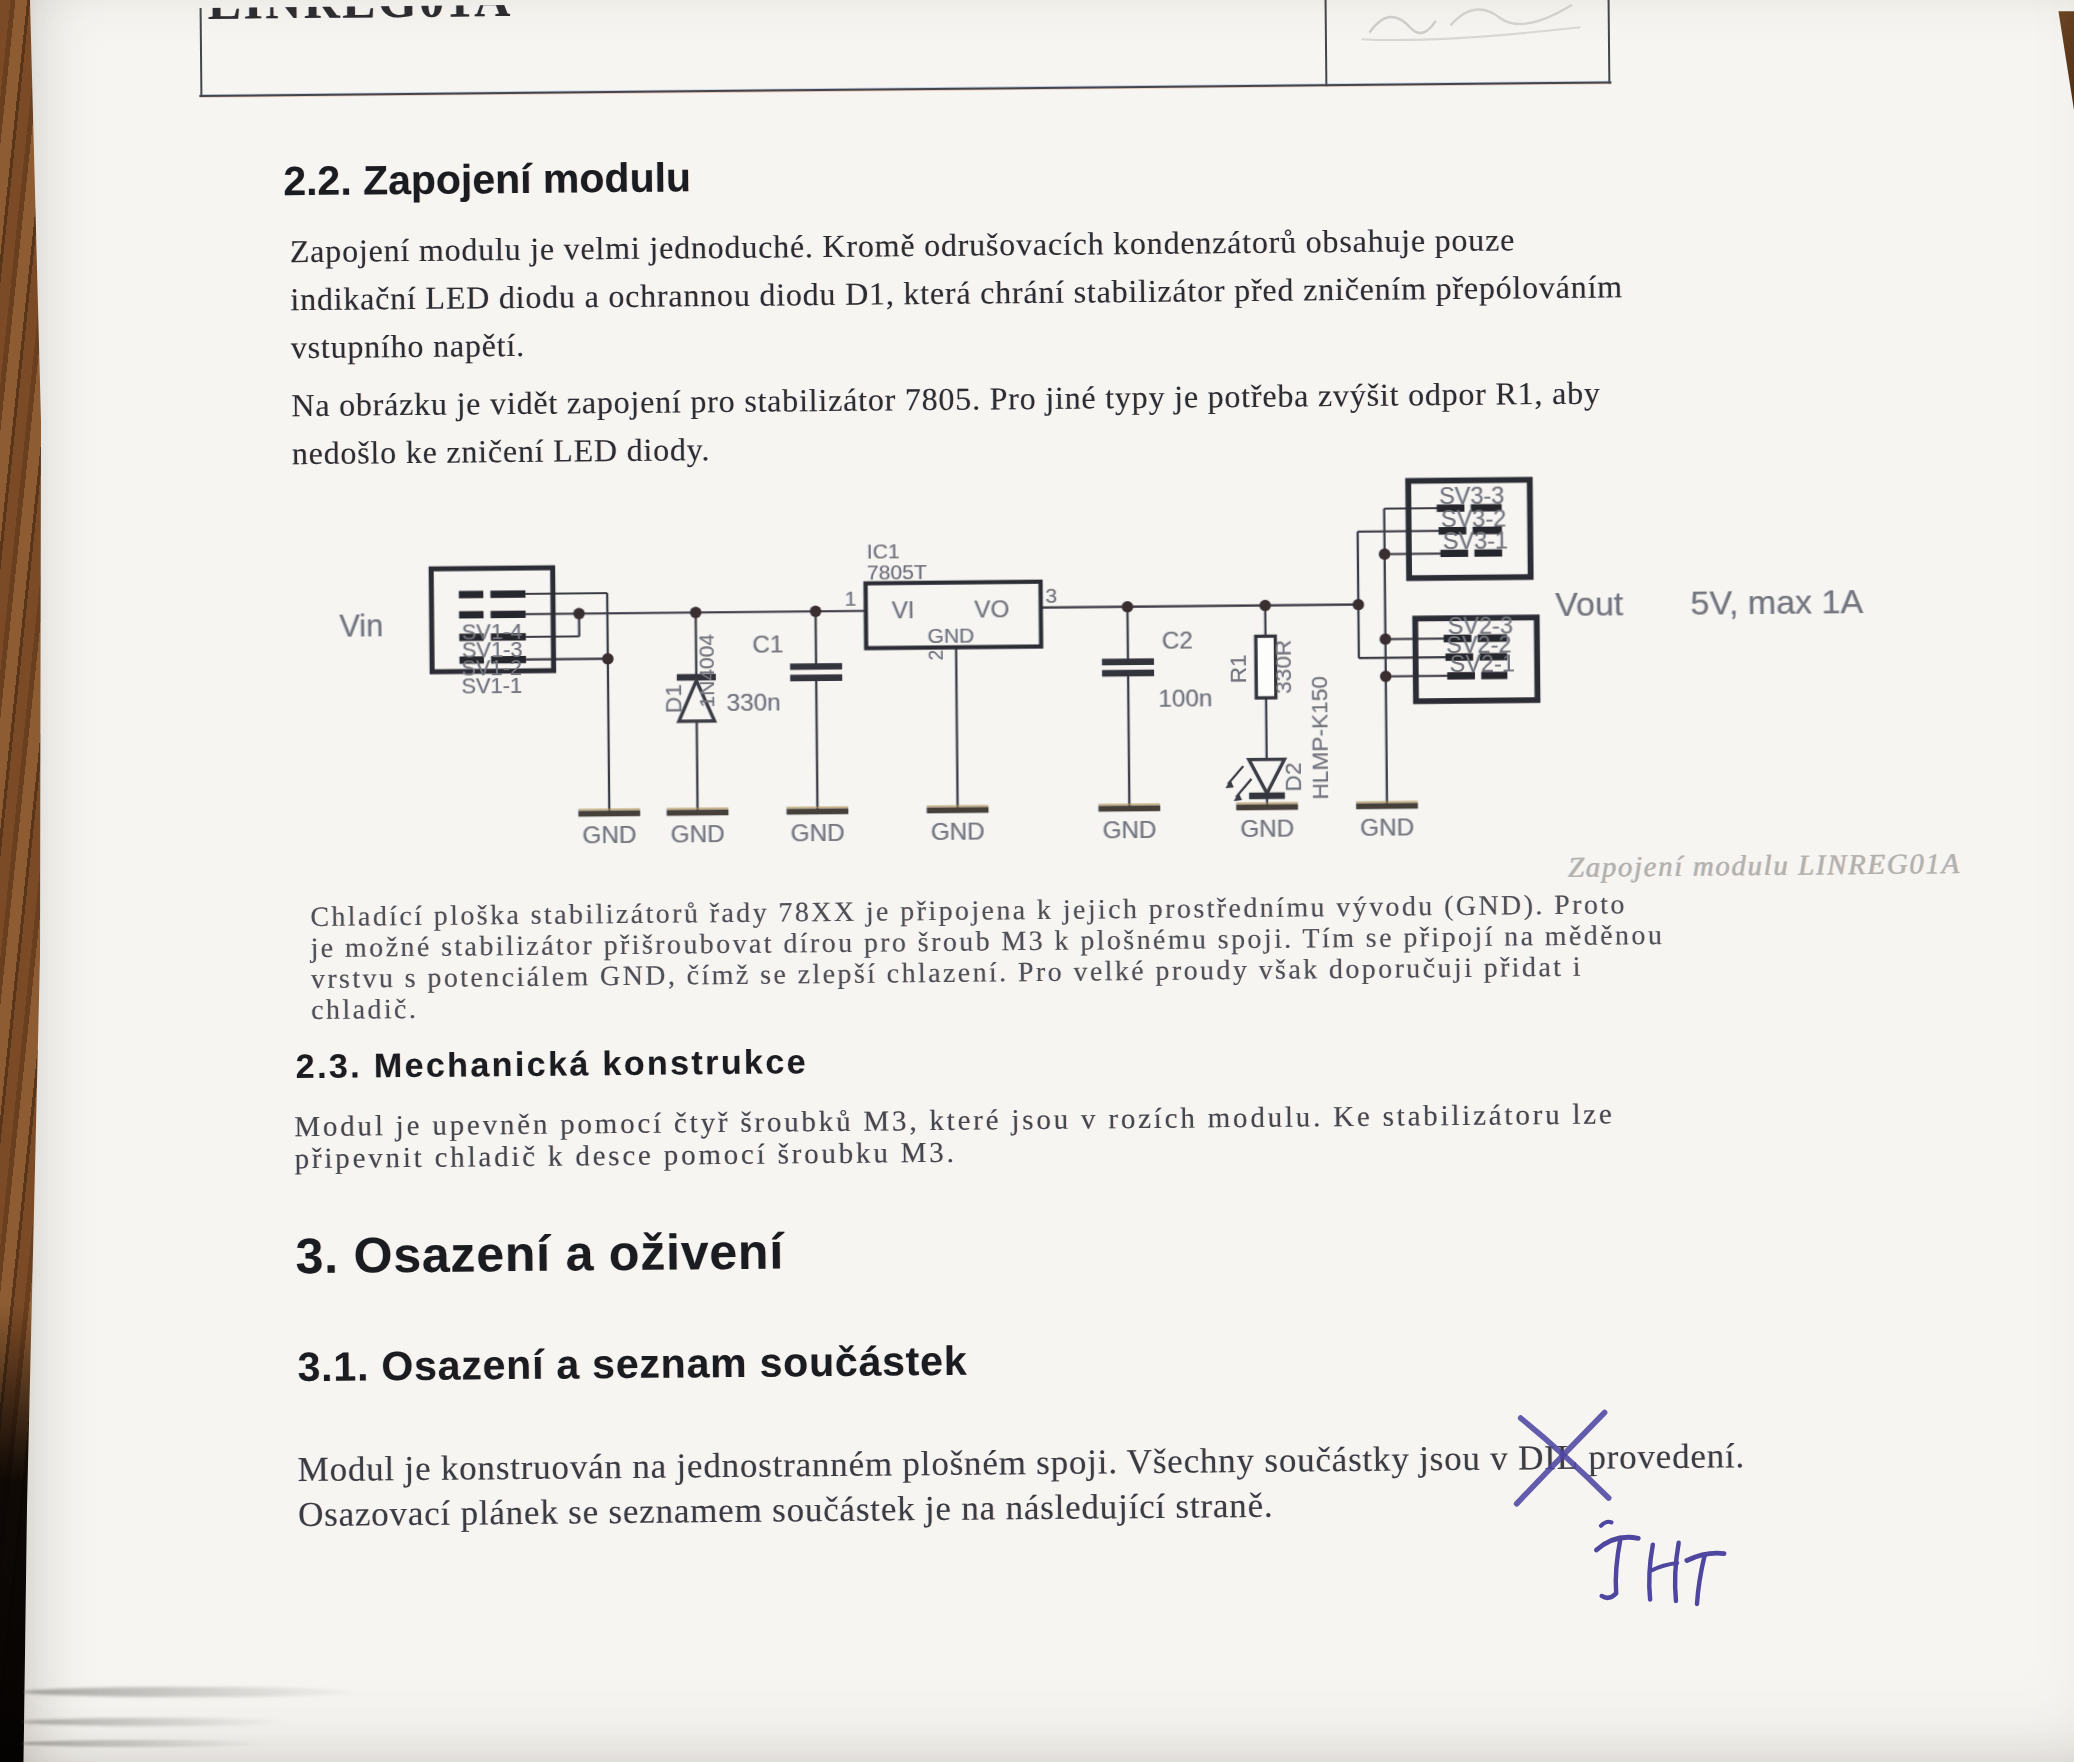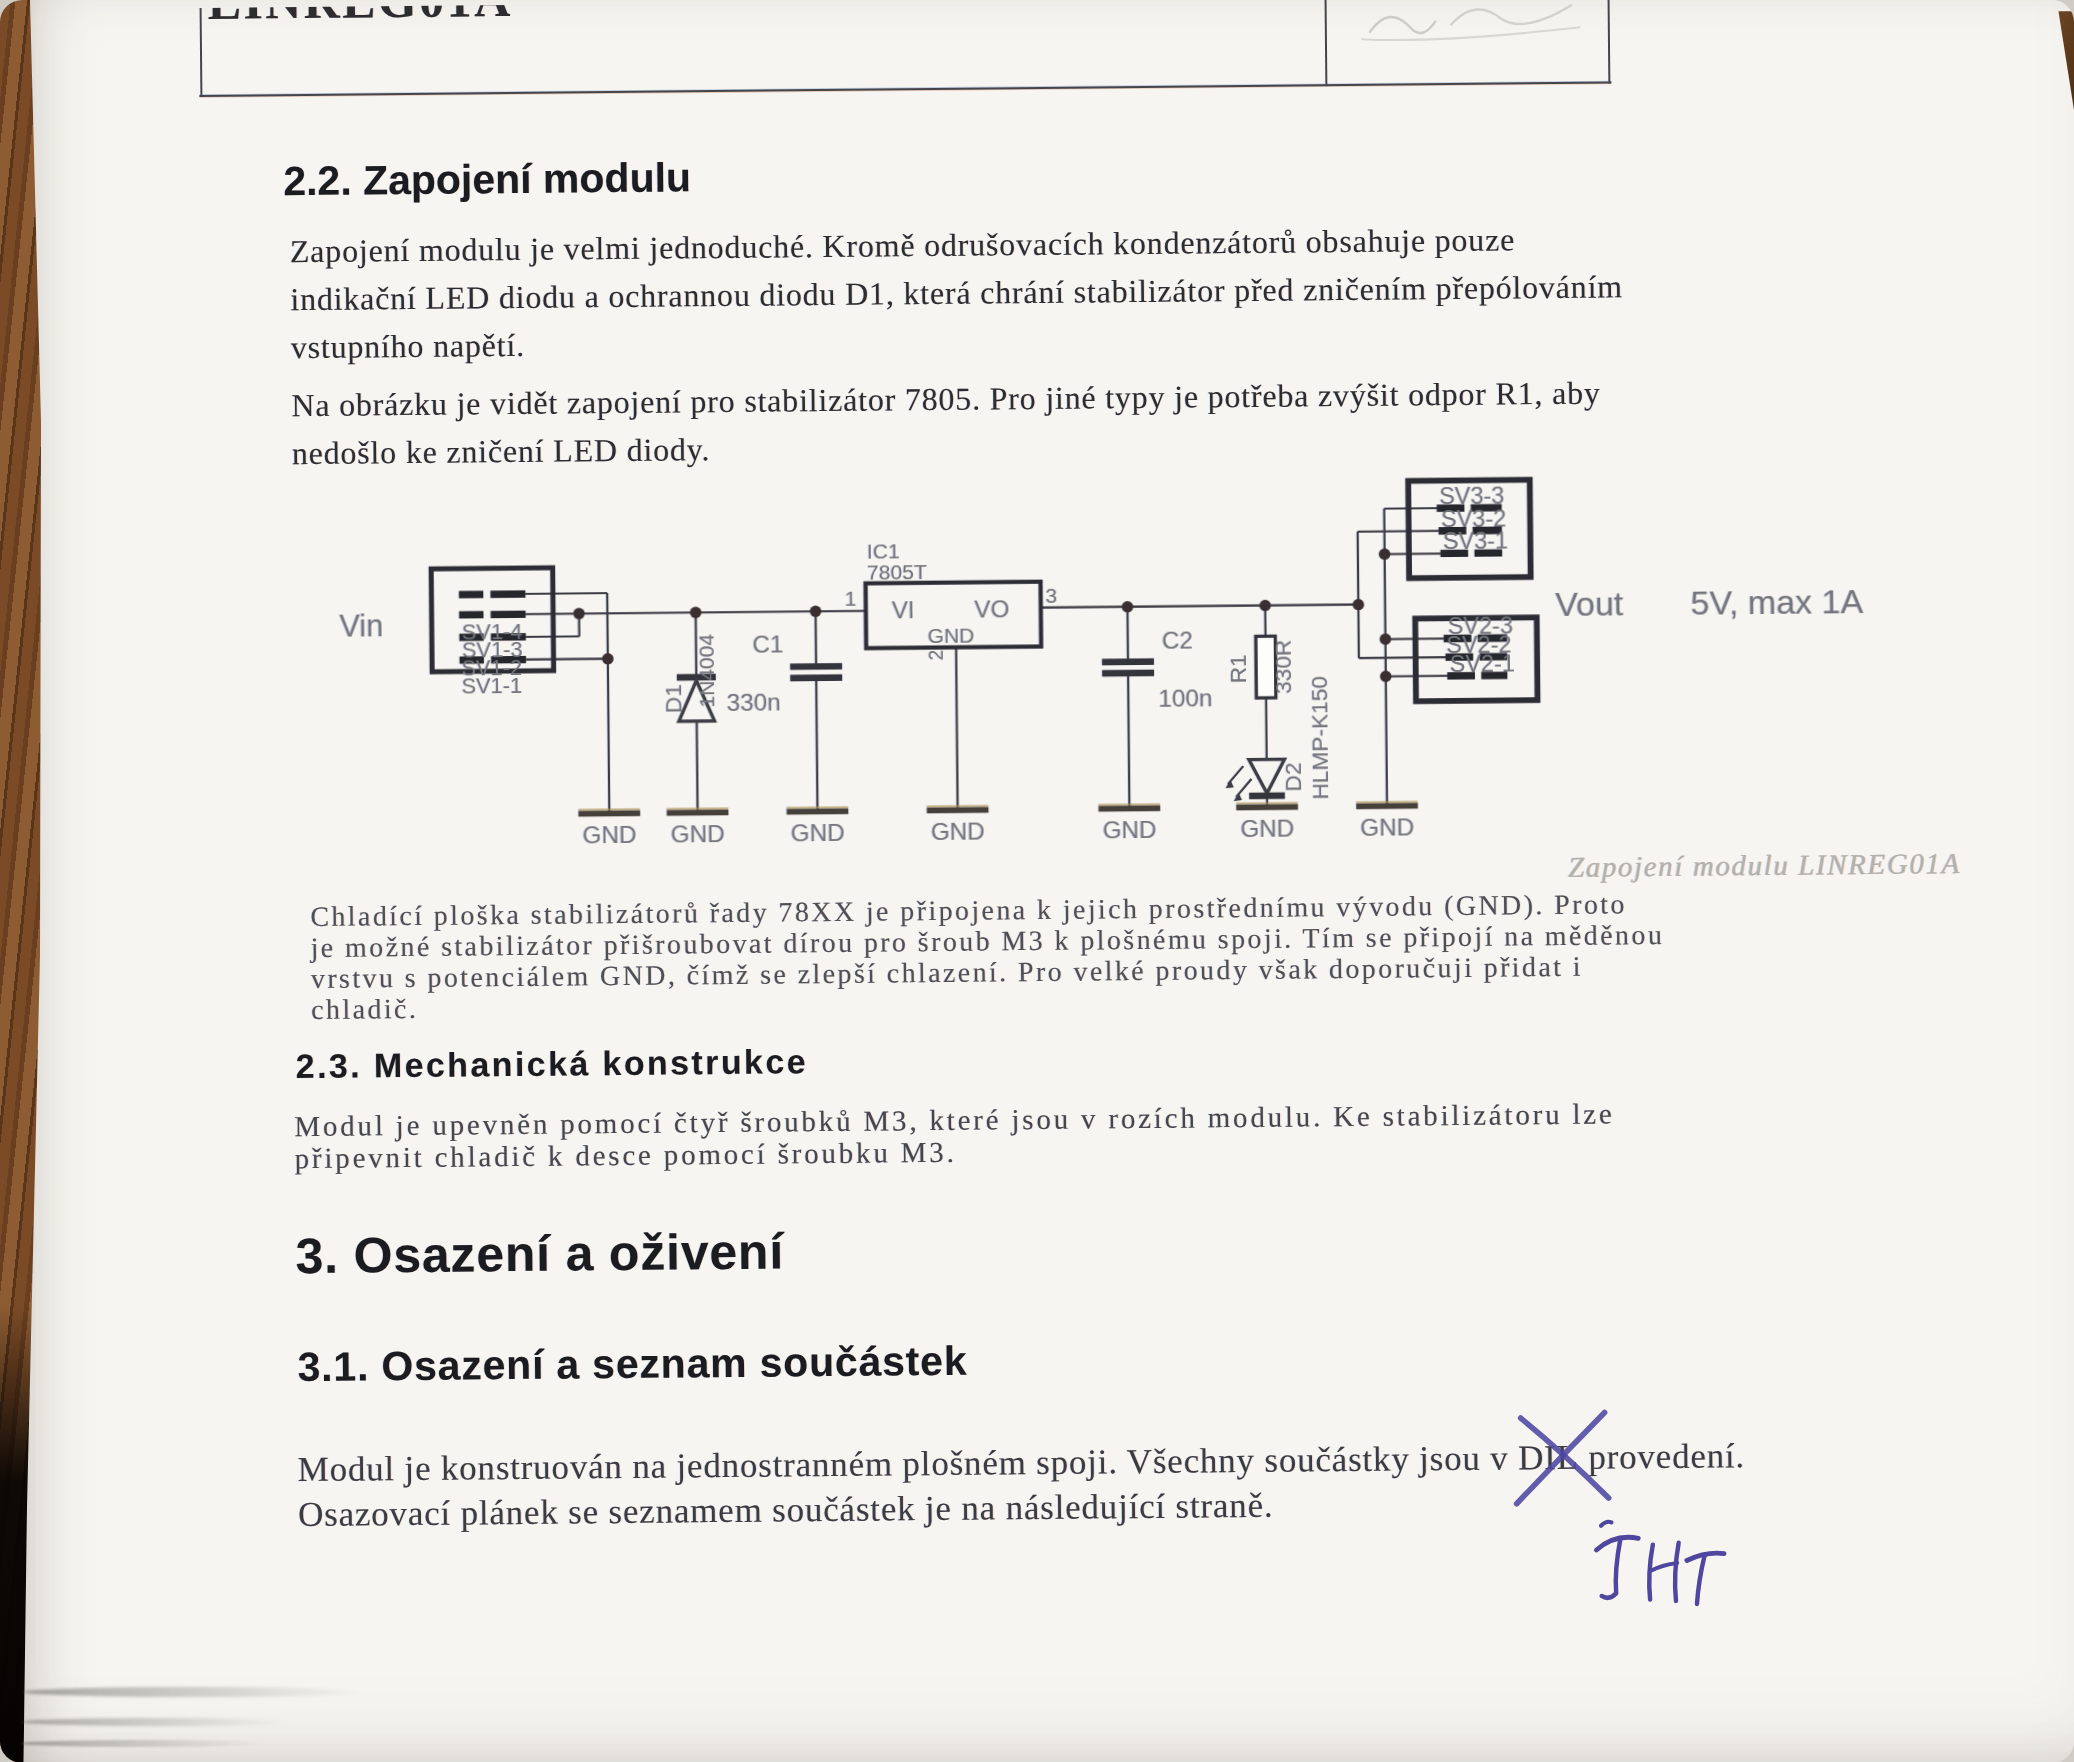--- a/index.html
+++ b/index.html
@@ -1,17 +1,17 @@
 <!DOCTYPE html>
 <html style="font-size:13px"><head>
 <meta charset="utf-8">
 <style>
   html,body{margin:0;padding:0;background:#cfccc6;}
   #stage{position:relative;width:2074px;height:1763px;overflow:hidden;background:#e9e7e2;
-         font-family:"Liberation Serif", serif;border-radius:22px;}
+         font-family:"Liberation Serif", serif;}
   
   .wood{position:absolute;left:0;top:0;width:50px;height:1763px;
         background:
           linear-gradient(to bottom, rgba(0,0,0,0) 0%, rgba(0,0,0,0) 74%, rgba(5,3,2,.92) 84%, #050302 100%),
           repeating-linear-gradient(96deg,#7b4b27 0 10.5px,#6a3f1f 10.5px 15.4px,#8d5c32 15.4px 27px,#59351a 27px 30px);}
   .wood-corner{position:absolute;right:0;top:11.3px;width:21px;height:105px;
         background:linear-gradient(115deg,#6f4724,#4b2d14);
         clip-path:polygon(100% 0, 26% 0, 100% 94%);}
   
   .paper{position:absolute;left:0;top:0;width:2074px;height:1763px;background:#f6f5f1;

